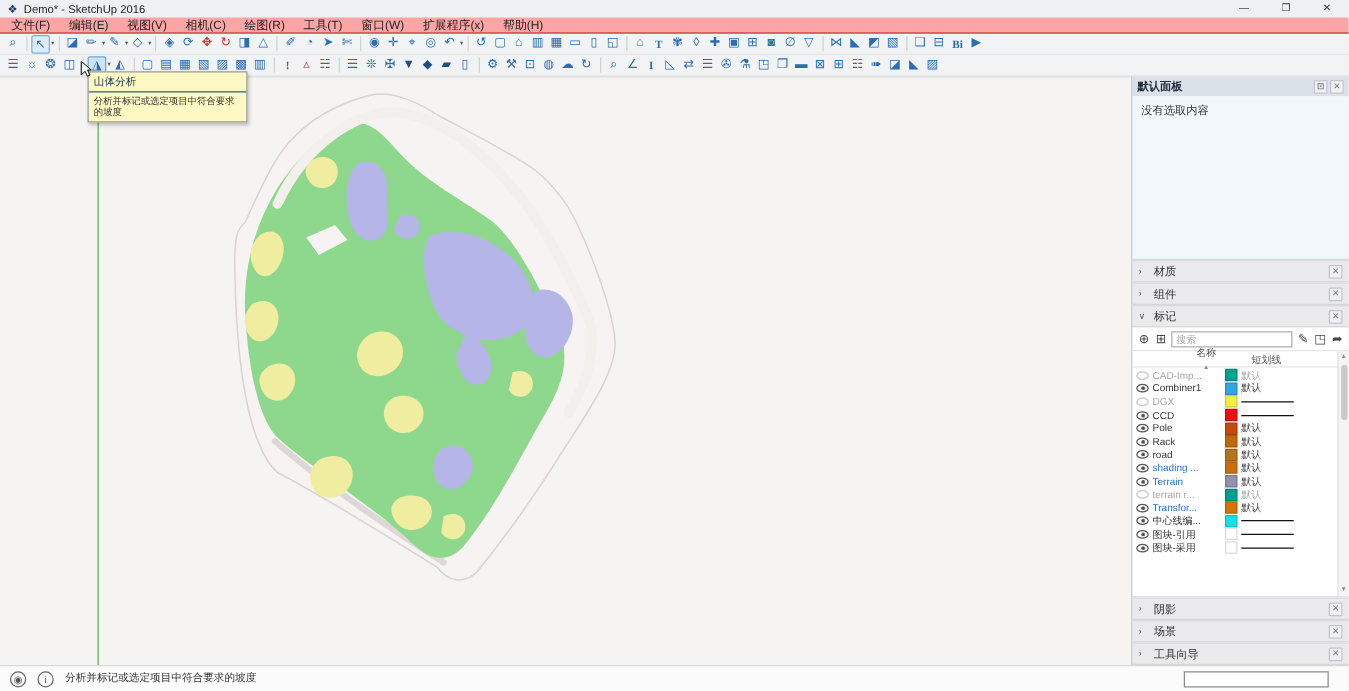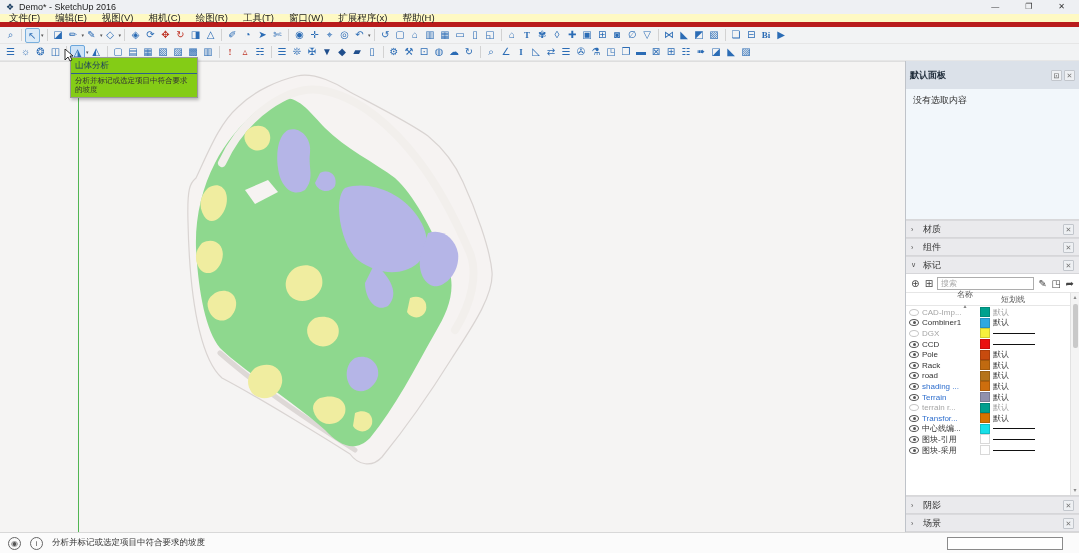--- a/index.html
+++ b/index.html
@@ -7,21 +7,21 @@
     font-family:"Liberation Sans","DejaVu Sans",sans-serif; background:#f0f0f0; position:relative; }
 
   
   .titlebar { height:14px; background:#eef0f3; display:flex; align-items:center;
     font-size:9px; color:#222; padding:0 6px; gap:5px; }
   .app-logo { color:#1c3f63; font-size:9px; }
   .win-controls { margin-left:auto; display:flex; gap:26px; padding-right:8px; color:#333; font-size:8px; }
   .win-btn { cursor:default; line-height:14px; }
 
   
-  .menubar { height:13px; background:#fef9c3; border-bottom:5px solid #b91c1c;
+  .menubar { height:13px; background:#fca5a5; border-bottom:1px solid #b91c1c;
     display:flex; align-items:center; gap:15px; padding:0 9px; font-size:9.5px; color:#222; }
   .menu-item { white-space:nowrap; }
 
   
   .toolbar { height:17px; background:#f2f3f4; border-bottom:1px solid #e6e6e6;
     display:flex; align-items:center; padding-left:3px; }
   .tb-icon { width:15px; height:15px; line-height:14px; text-align:center;
     font-size:10px; color:#2b6cb5; flex:0 0 auto; position:relative; }
   .tb-icon.red  { color:#c0392b; }
   .tb-icon.dark { color:#1f4e8c; }
@@ -31,30 +31,30 @@
   .tb-caret { font-size:5px; color:#555; margin-left:1px; flex:0 0 auto; }
   .tb-sep { width:1px; height:12px; background:#d2d2d2; margin:0 3px; flex:0 0 auto; }
 
   
   .workspace { position:relative; height:471px; background:#f5f4f3; border-top:1px solid #dedede; }
   .axis-green { position:absolute; left:78px; top:0; bottom:0; width:1px;
     background:var(--vp-axis,#3fae3f); opacity:.9; }
   .terrain-svg { position:absolute; left:160px; top:6px; }
 
   
-  .tooltip { position:absolute; left:70px; top:57px; width:128px; background:#84cc16;
+  .tooltip { position:absolute; left:70px; top:57px; width:128px; background:#fef9c3;
     border:1px solid #9a9a9a; box-shadow:1px 2px 3px rgba(0,0,0,.25); z-index:20; }
   .tooltip-title { font-size:8.5px; color:#1d3d60; padding:2px 4px 1px; border-bottom:1px solid #2e5e8e; }
   .tooltip-desc  { font-size:7.5px; color:#333; padding:2px 4px; line-height:1.25; }
   .cursor-arrow { position:absolute; left:64px; top:49px; z-index:21; }
 
   
   .panel { position:absolute; right:0; top:0; bottom:0; width:174px; background:#f0f0f2;
     border-left:1px solid #bfc3c9; display:flex; flex-direction:column; font-size:9px; color:#333; }
-  .panel-header { height:28px; background:#dbe1e9; display:flex; align-items:center;
+  .panel-header { height:16px; background:#dbe1e9; display:flex; align-items:center;
     padding:0 4px; font-weight:bold; font-size:9px; color:#1f2c3a; flex:0 0 auto; }
   .ph-icons { margin-left:auto; display:flex; gap:2px; }
   .mini-btn { width:11px; height:11px; border:1px solid #c2c6cc; background:#eef0f3;
     color:#777; font-size:7px; line-height:9px; text-align:center; border-radius:1px; }
   .sec-head { height:18px; background:#eaeaed; border-top:1px solid #dadadd; border-bottom:1px solid #d6d6d9;
     display:flex; align-items:center; gap:4px; padding:0 5px; flex:0 0 auto; }
   .sec-chevron { font-size:7px; color:#555; width:8px; }
   .sec-label { font-size:9px; color:#333; }
   .sec-close { margin-left:auto; }
   .entity-content { height:131px; background:#f2f7fb; border-bottom:1px solid #d8d8da;
@@ -472,20 +472,25 @@
   <div class="sec-head">
     <span class="sec-chevron">›</span>
     <span class="sec-label">阴影</span>
     <span class="mini-btn sec-close">✕</span>
   </div>
   <div class="sec-head">
     <span class="sec-chevron">›</span>
     <span class="sec-label">场景</span>
     <span class="mini-btn sec-close">✕</span>
   </div>
+  <div class="sec-head">
+    <span class="sec-chevron">›</span>
+    <span class="sec-label">工具向导</span>
+    <span class="mini-btn sec-close">✕</span>
+  </div>
 </div>
 
 <div class="statusbar">
   <span class="status-circle">◉</span>
   <span class="status-circle">i</span>
   <span class="status-text">分析并标记或选定项目中符合要求的坡度</span>
   <div class="measure-wrap">
     <input class="measure-input" value="" style="">
   </div>
 </div>

